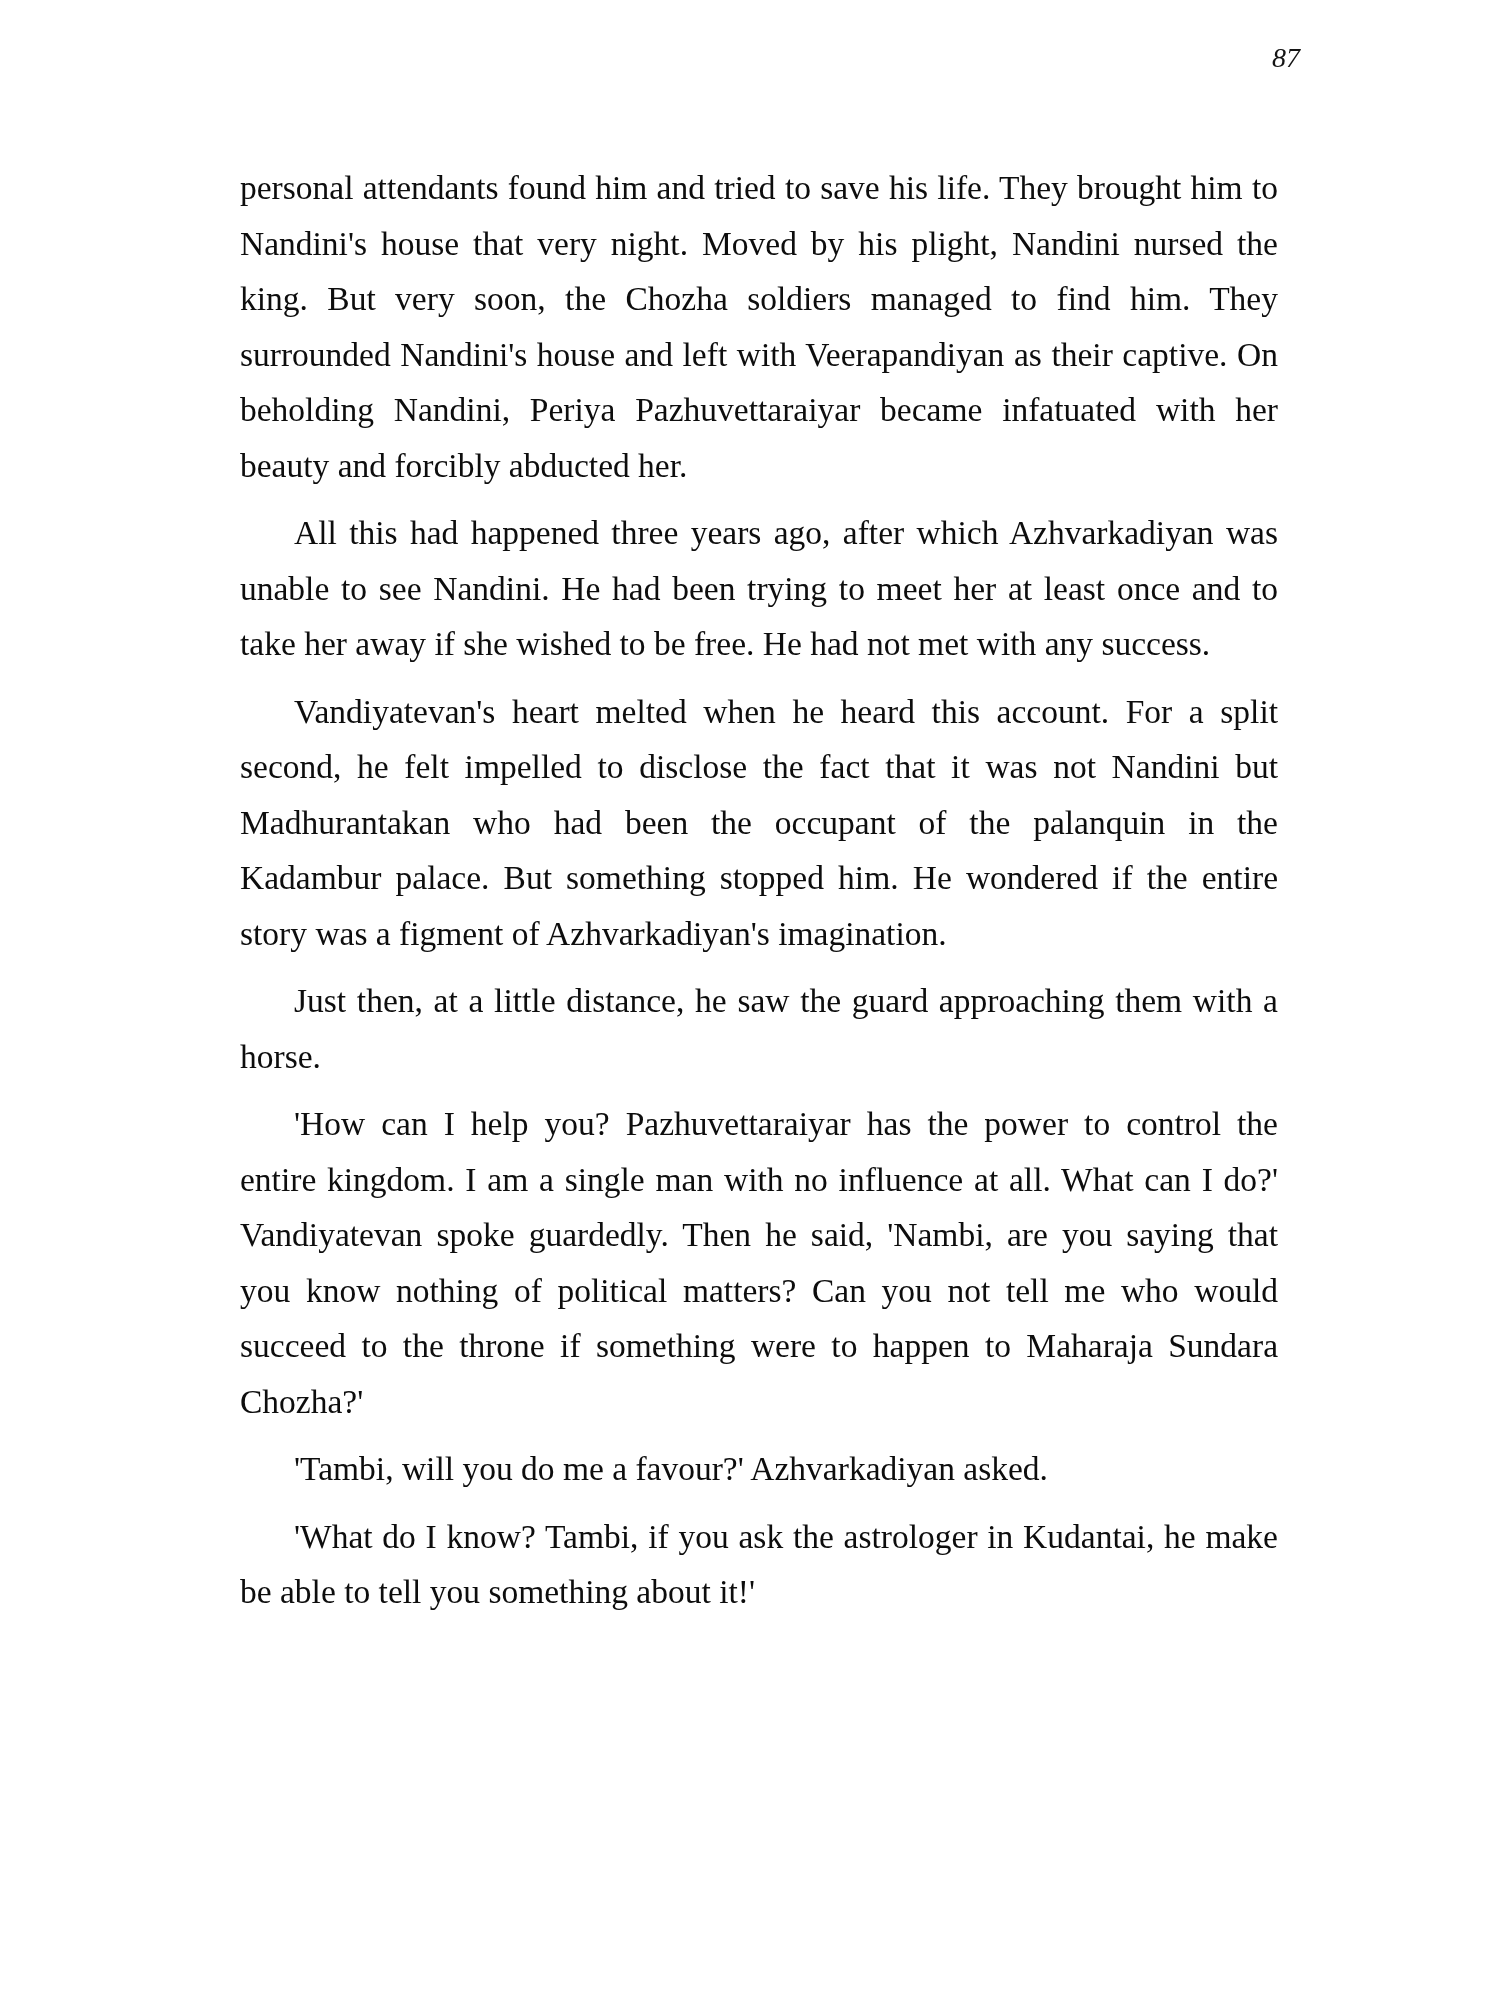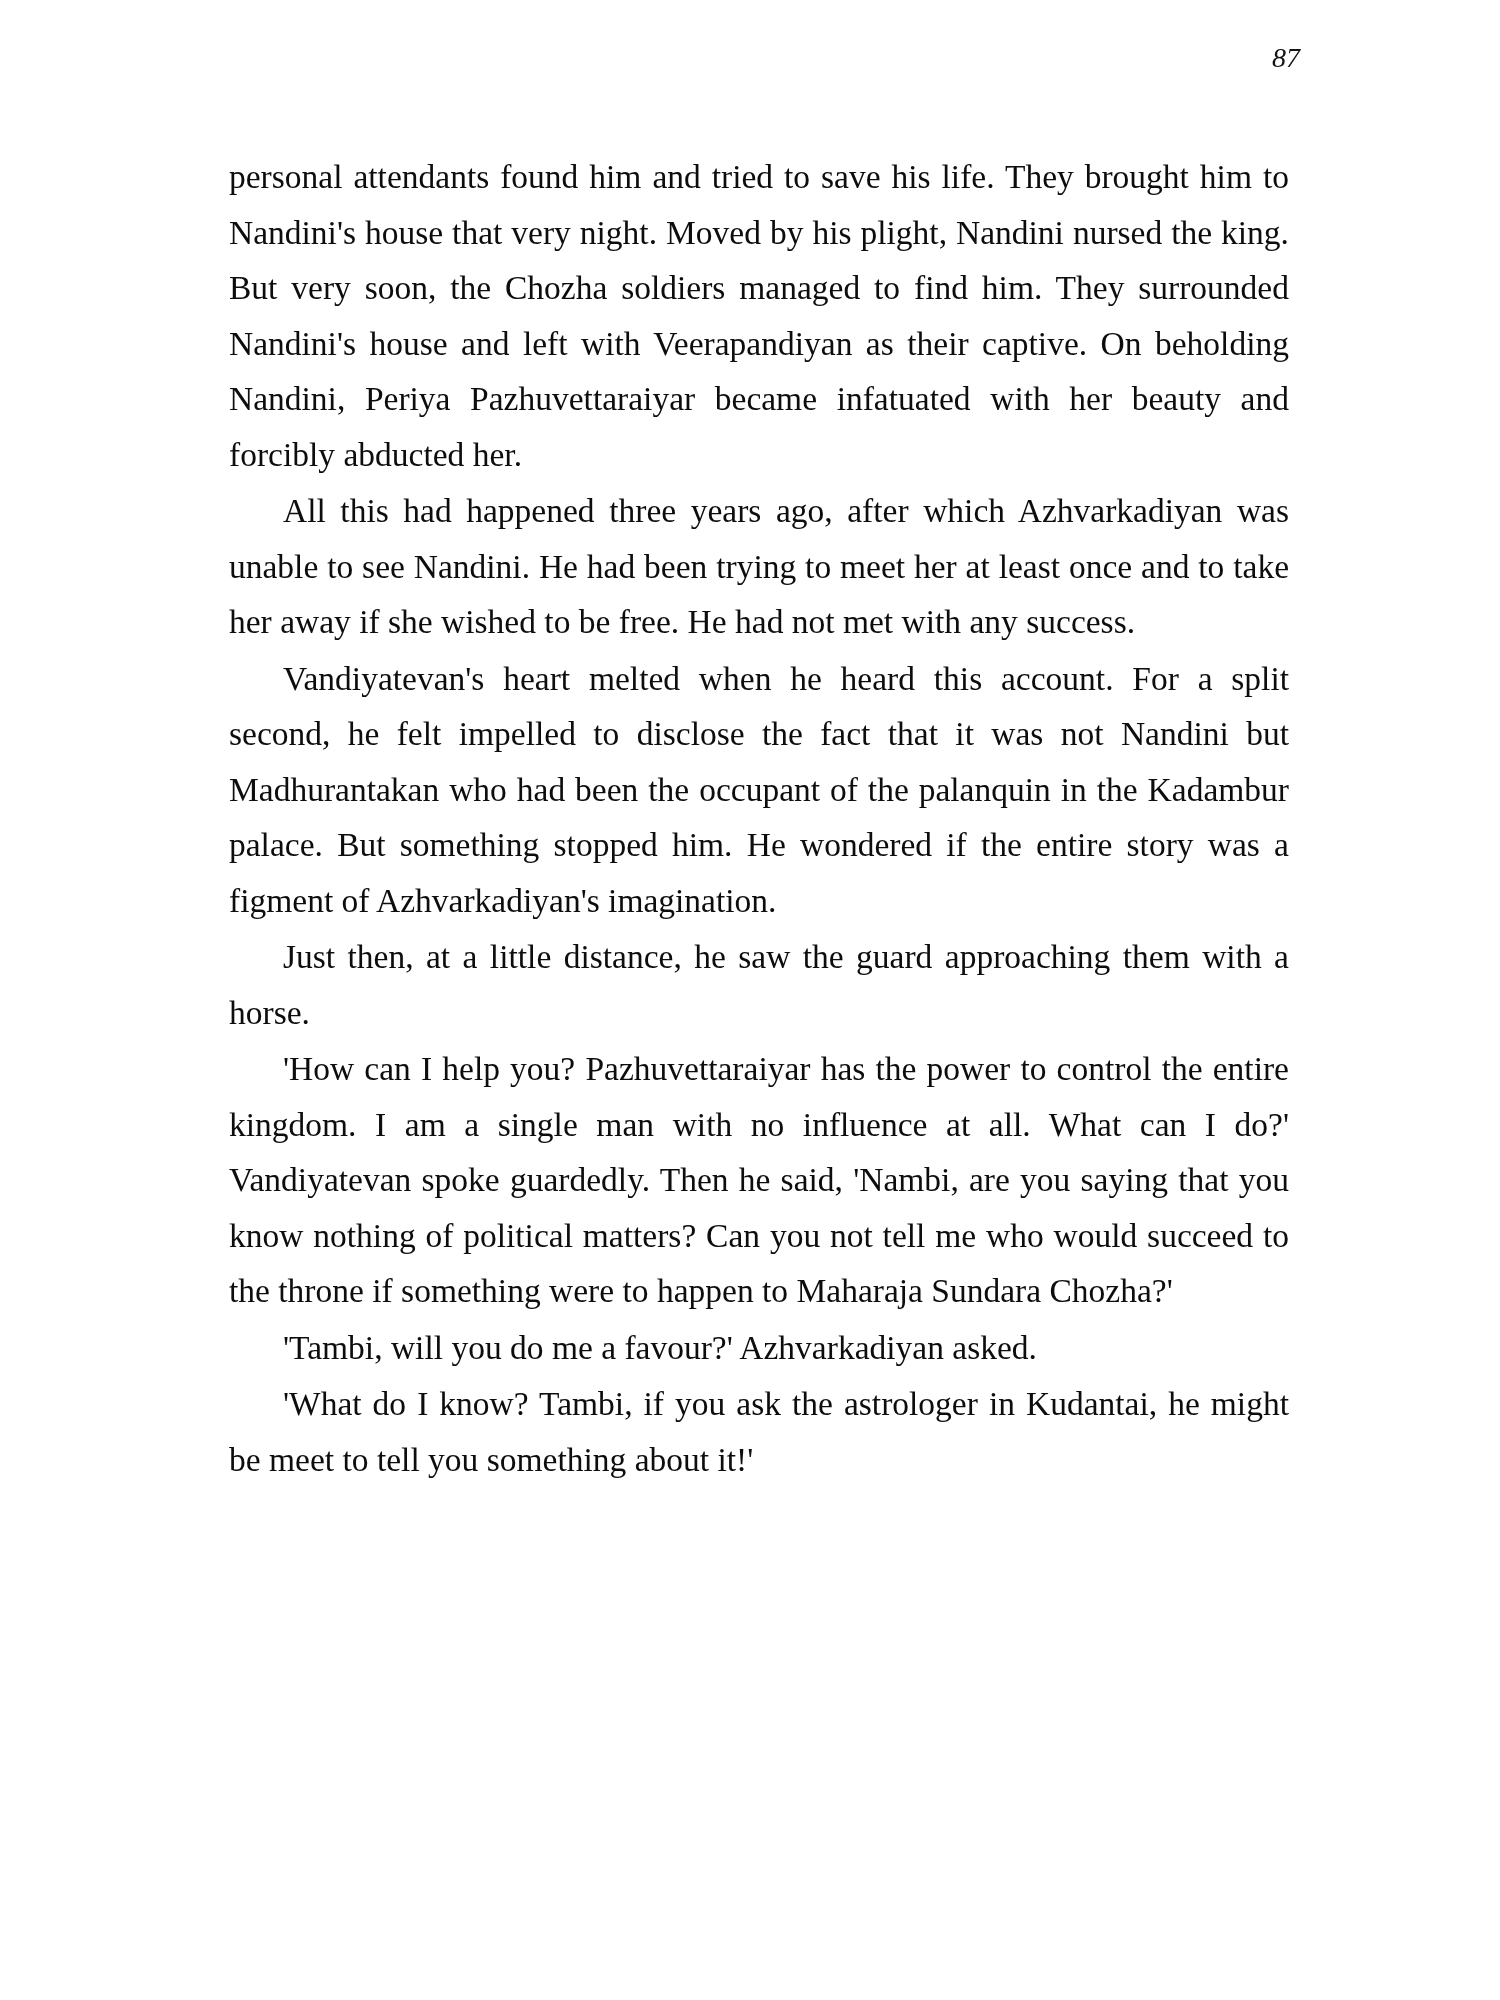--- a/index.html
+++ b/index.html
@@ -53,21 +53,21 @@
     color: #141414;
     font-style: italic;
   }
   .body-text {
     position: absolute;
     left: 228px;
     top: 148px;
     width: 1062px;
   }
   p.para {
-    margin: 1px;
+    margin: 12px;
     font-size: 33.5px;
     line-height: 55.5px;
     text-align: justify;
     text-justify: inter-word;
     color: #0d0d0d;
     hyphens: none;
     font-family: Liberation Serif, serif;
   }
   p.indent {
     text-indent: 54px;
@@ -87,16 +87,16 @@
     </div>
   </div>
 
   <div class="body-text">
     <p class="para first">personal attendants found him and tried to save his life. They brought him to Nandini's house that very night. Moved by his plight, Nandini nursed the king. But very soon, the Chozha soldiers managed to find him. They surrounded Nandini's house and left with Veerapandiyan as their captive. On beholding Nandini, Periya Pazhuvettaraiyar became infatuated with her beauty and forcibly abducted her.</p>
     <p class="para indent">All this had happened three years ago, after which Azhvarkadiyan was unable to see Nandini. He had been trying to meet her at least once and to take her away if she wished to be free. He had not met with any success.</p>
     <p class="para indent">Vandiyatevan's heart melted when he heard this account. For a split second, he felt impelled to disclose the fact that it was not Nandini but Madhurantakan who had been the occupant of the palanquin in the Kadambur palace. But something stopped him. He wondered if the entire story was a figment of Azhvarkadiyan's imagination.</p>
     <p class="para indent">Just then, at a little distance, he saw the guard approaching them with a horse.</p>
     <p class="para indent">'How can I help you? Pazhuvettaraiyar has the power to control the entire kingdom. I am a single man with no influence at all. What can I do?' Vandiyatevan spoke guardedly. Then he said, 'Nambi, are you saying that you know nothing of political matters? Can you not tell me who would succeed to the throne if something were to happen to Maharaja Sundara Chozha?'</p>
     <p class="para indent">'Tambi, will you do me a favour?' Azhvarkadiyan asked.</p>
-    <p class="para indent">'What do I know? Tambi, if you ask the astrologer in Kudantai, he might be meet to tell you something about it!'</p>
+    <p class="para indent">'What do I know? Tambi, if you ask the astrologer in Kudantai, he make be able to tell you something about it!'</p>
   </div>
 
 </div>
 
 </body></html>

